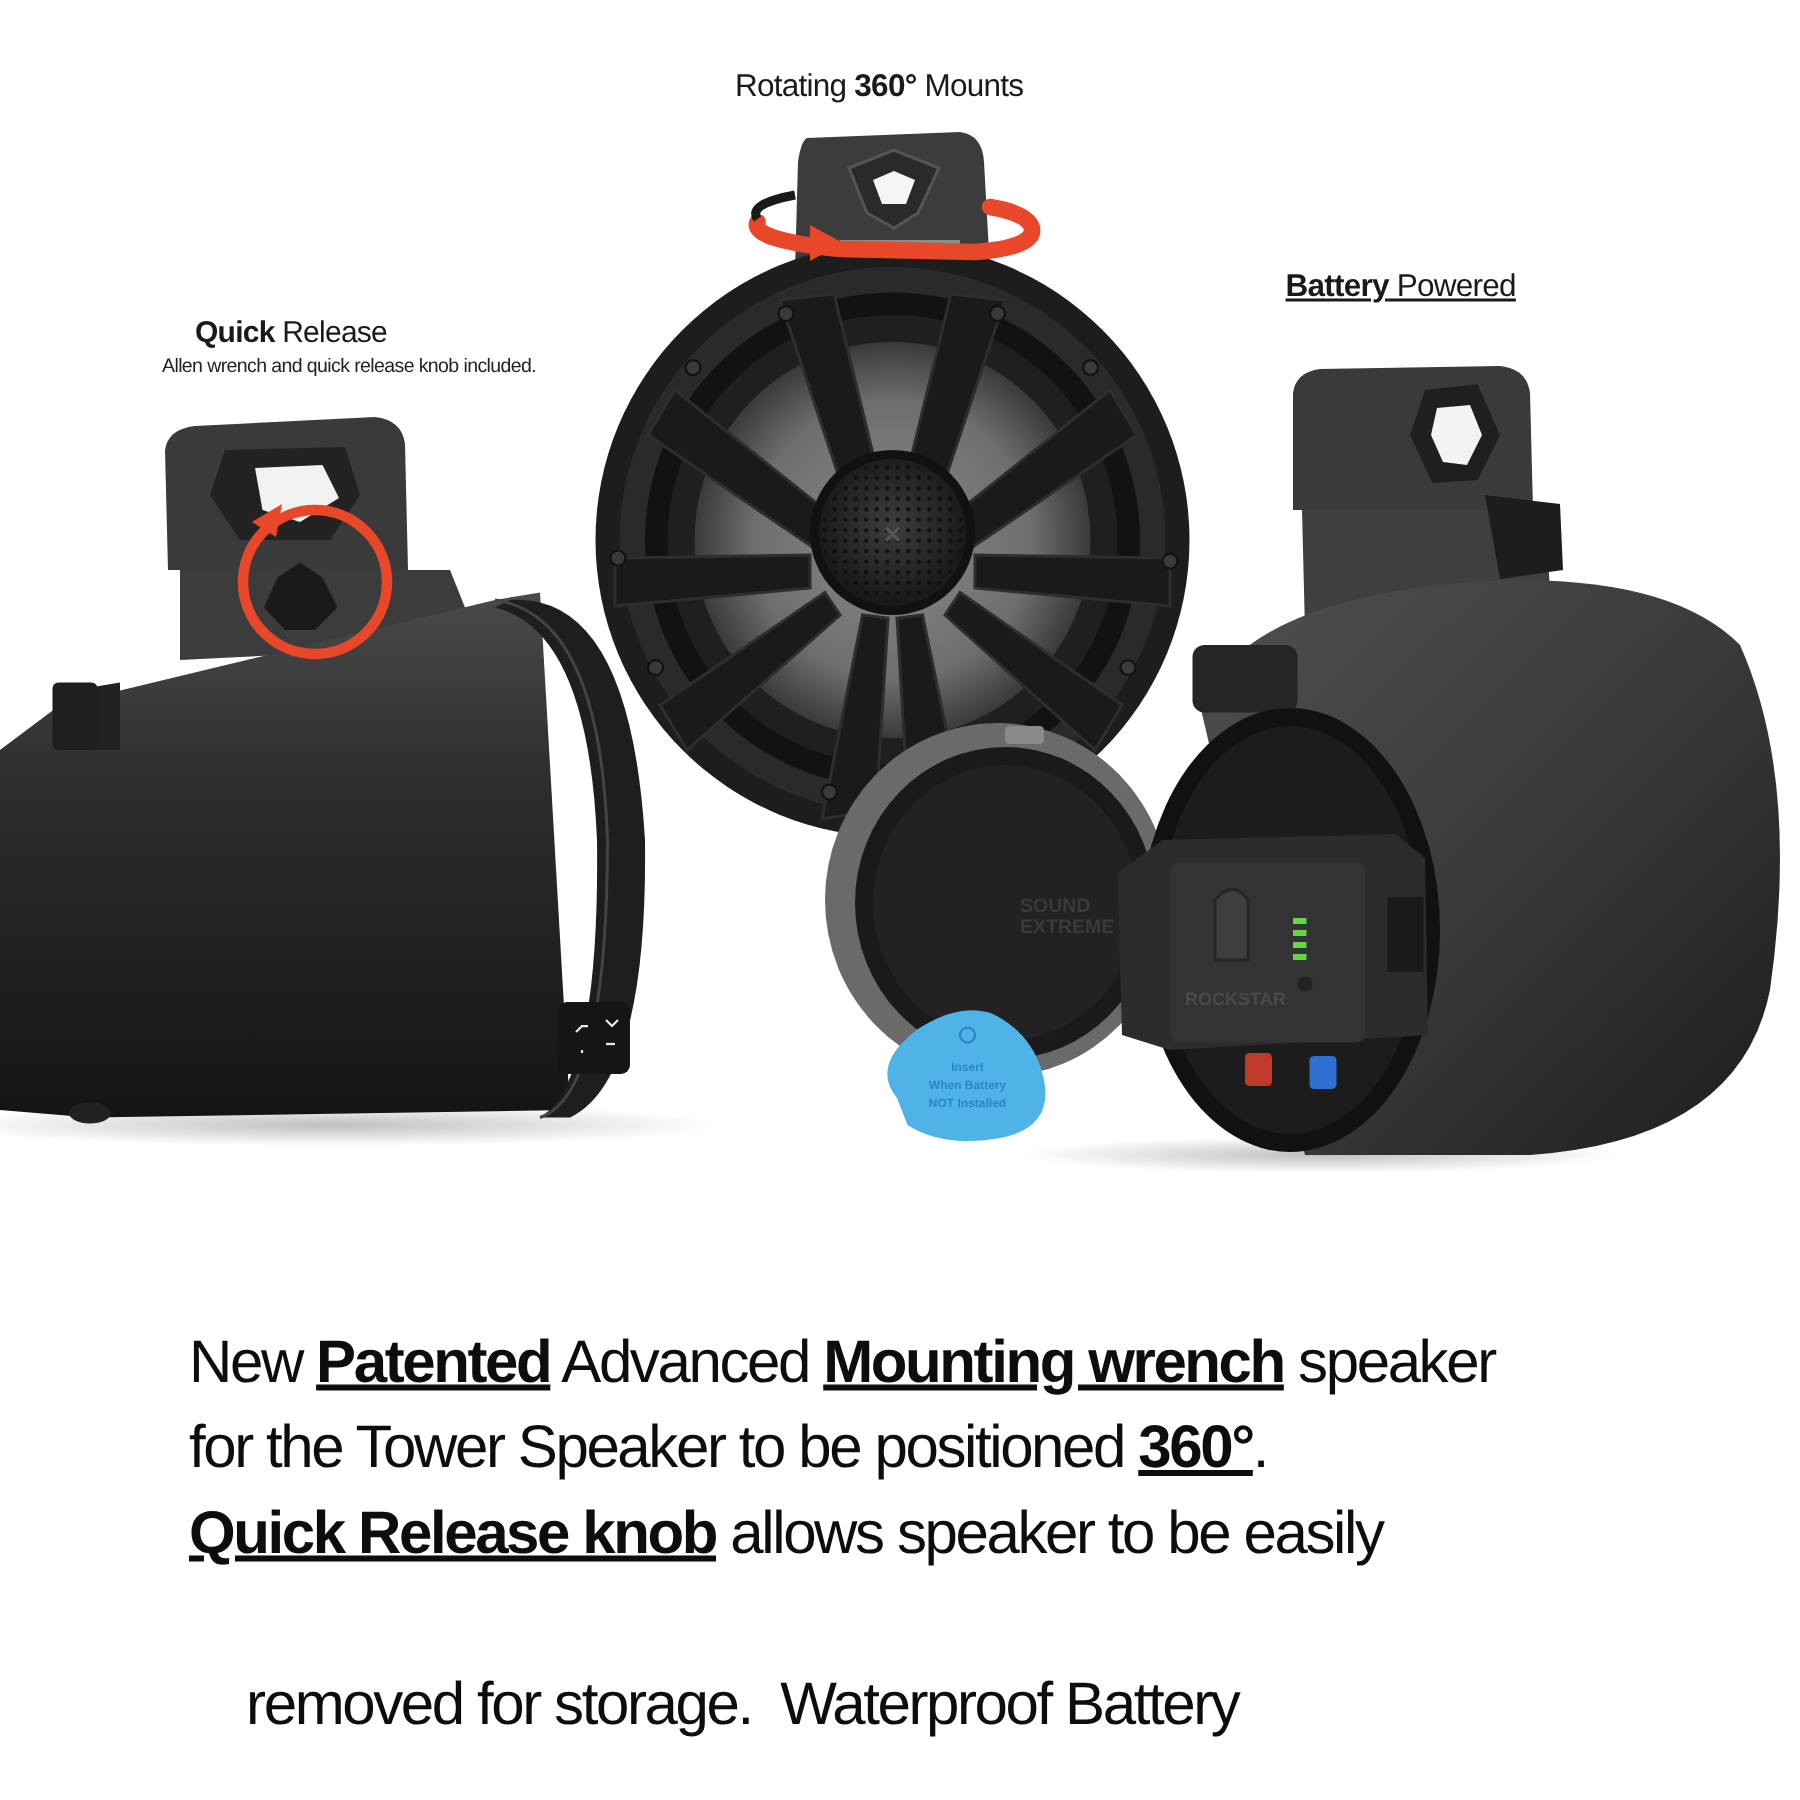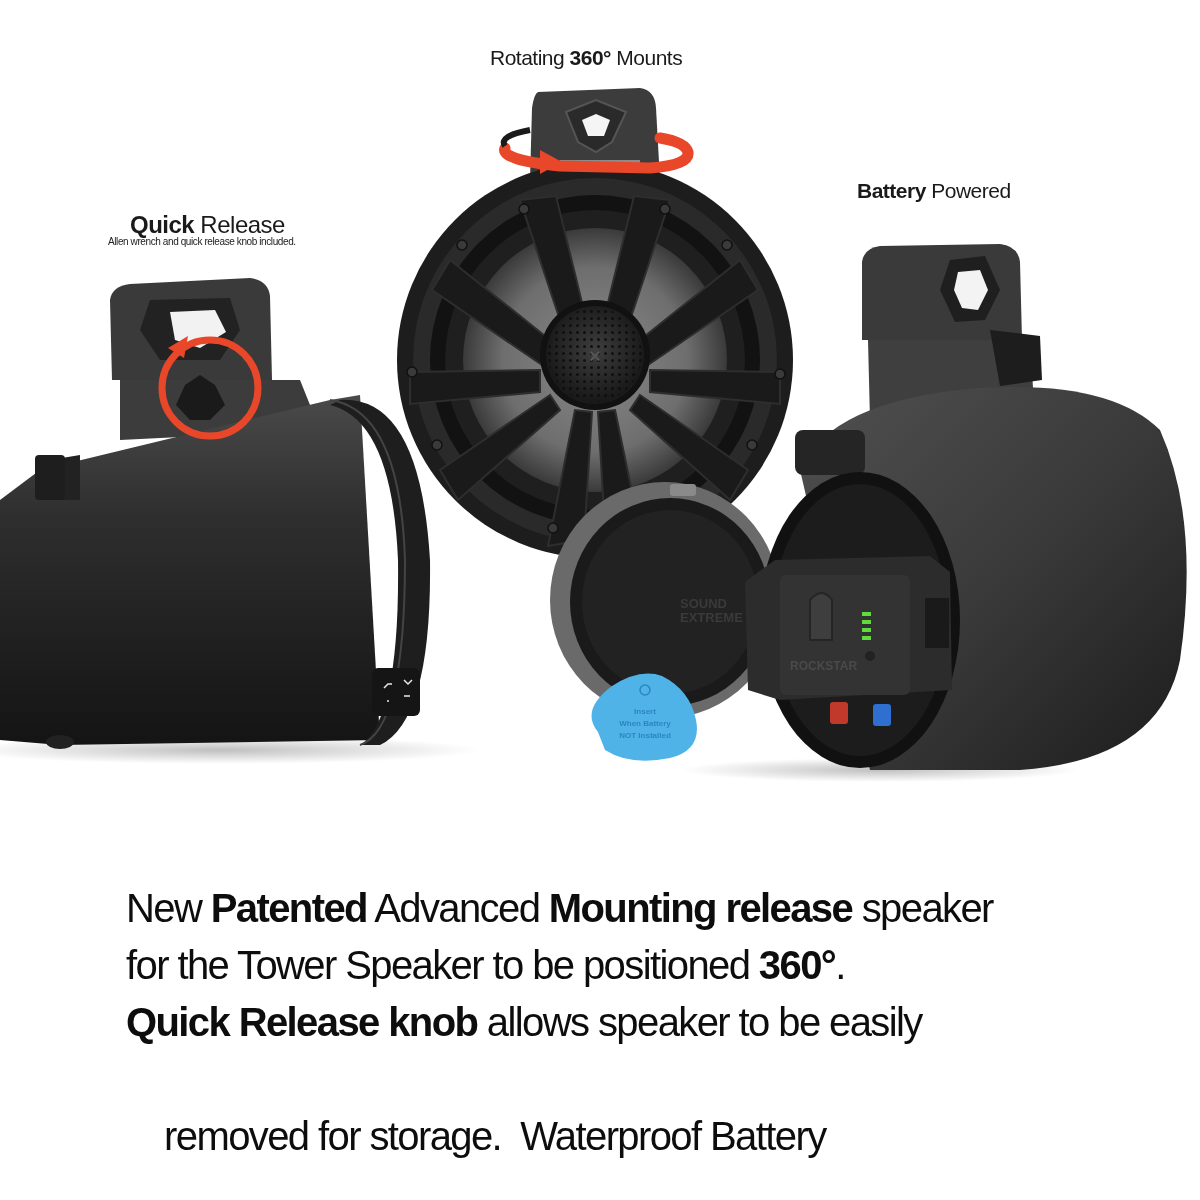--- a/index.html
+++ b/index.html
@@ -1,27 +1,27 @@
 <!DOCTYPE html>
 <html><head>
 <meta charset="utf-8">
 <style>
   html, body { margin: 0; padding: 0; background: #ffffff; }
   body { width: 1200px; height: 1200px; position: relative; overflow: hidden;
          font-family: "Liberation Sans", "DejaVu Sans", sans-serif; color: #111; }
   .label { position: absolute; white-space: nowrap; color: #1a1a1a; letter-spacing: -0.5px; }
   .label b { font-weight: 700; }
   .lbl-top { left: 490px; top: 46px; font-size: 21px; }
-  .lbl-qr { left: 130px; top: 211px; font-size: 24px; text-align: right; }
-  .lbl-qr-sub { left: 108px; top: 236px; font-size: 10px; letter-spacing: -0.4px; color: #222; }
-  .lbl-bat { left: 857px; top: 179px; font-size: 21px; }
+  .lbl-qr { left: 130px; top: 211px; font-size: 20px; text-align: right; }
+  .lbl-qr-sub { left: 108px; top: 236px; font-size: 13px; letter-spacing: -0.4px; color: #222; }
+  .lbl-bat { left: 857px; top: 179px; font-size: 21px; text-decoration: underline; }
   .photo { position: absolute; left: 0; top: 0; width: 1200px; height: 800px; }
   .desc { position: absolute; left: 126px; top: 880px; width: 1010px;
           font-size: 40px; line-height: 57px; letter-spacing: -1.6px; color: #0d0d0d; }
-  .desc b { font-weight: 700; }
+  .desc b { font-weight: 700; text-decoration: underline; }
 </style>
 </head>
 <body>
 
 <svg class="photo" viewBox="0 0 1200 800" xmlns="http://www.w3.org/2000/svg">
   <defs>
     <linearGradient id="bodyGrad" x1="0" y1="0" x2="0" y2="1">
       <stop offset="0" stop-color="#4a4a4a"></stop>
       <stop offset="0.35" stop-color="#2e2e2e"></stop>
       <stop offset="1" stop-color="#141414"></stop>
@@ -190,21 +190,21 @@
   <b>Quick</b><span> Release</span>
 </div>
 <div class="label lbl-qr-sub">Allen wrench and quick release knob included.</div>
 
 <div class="label lbl-bat">
   <b>Battery</b><span> Powered</span>
 </div>
 
 <div class="desc">
   <div>
-    <span>New </span><b>Patented</b><span> Advanced </span><b>Mounting release</b><span> speaker</span>
+    <span>New </span><b>Patented</b><span> Advanced </span><b>Mounting wrench</b><span> speaker</span>
   </div>
   <div>
     <span>for the Tower Speaker to be positioned </span><b>360°</b><span>.</span>
   </div>
   <div>
     <b>Quick Release knob</b><span> allows speaker to be easily</span>
   </div>
   <div style="white-space:pre">
     <span>removed for storage.  Waterproof Battery</span>
   </div>

